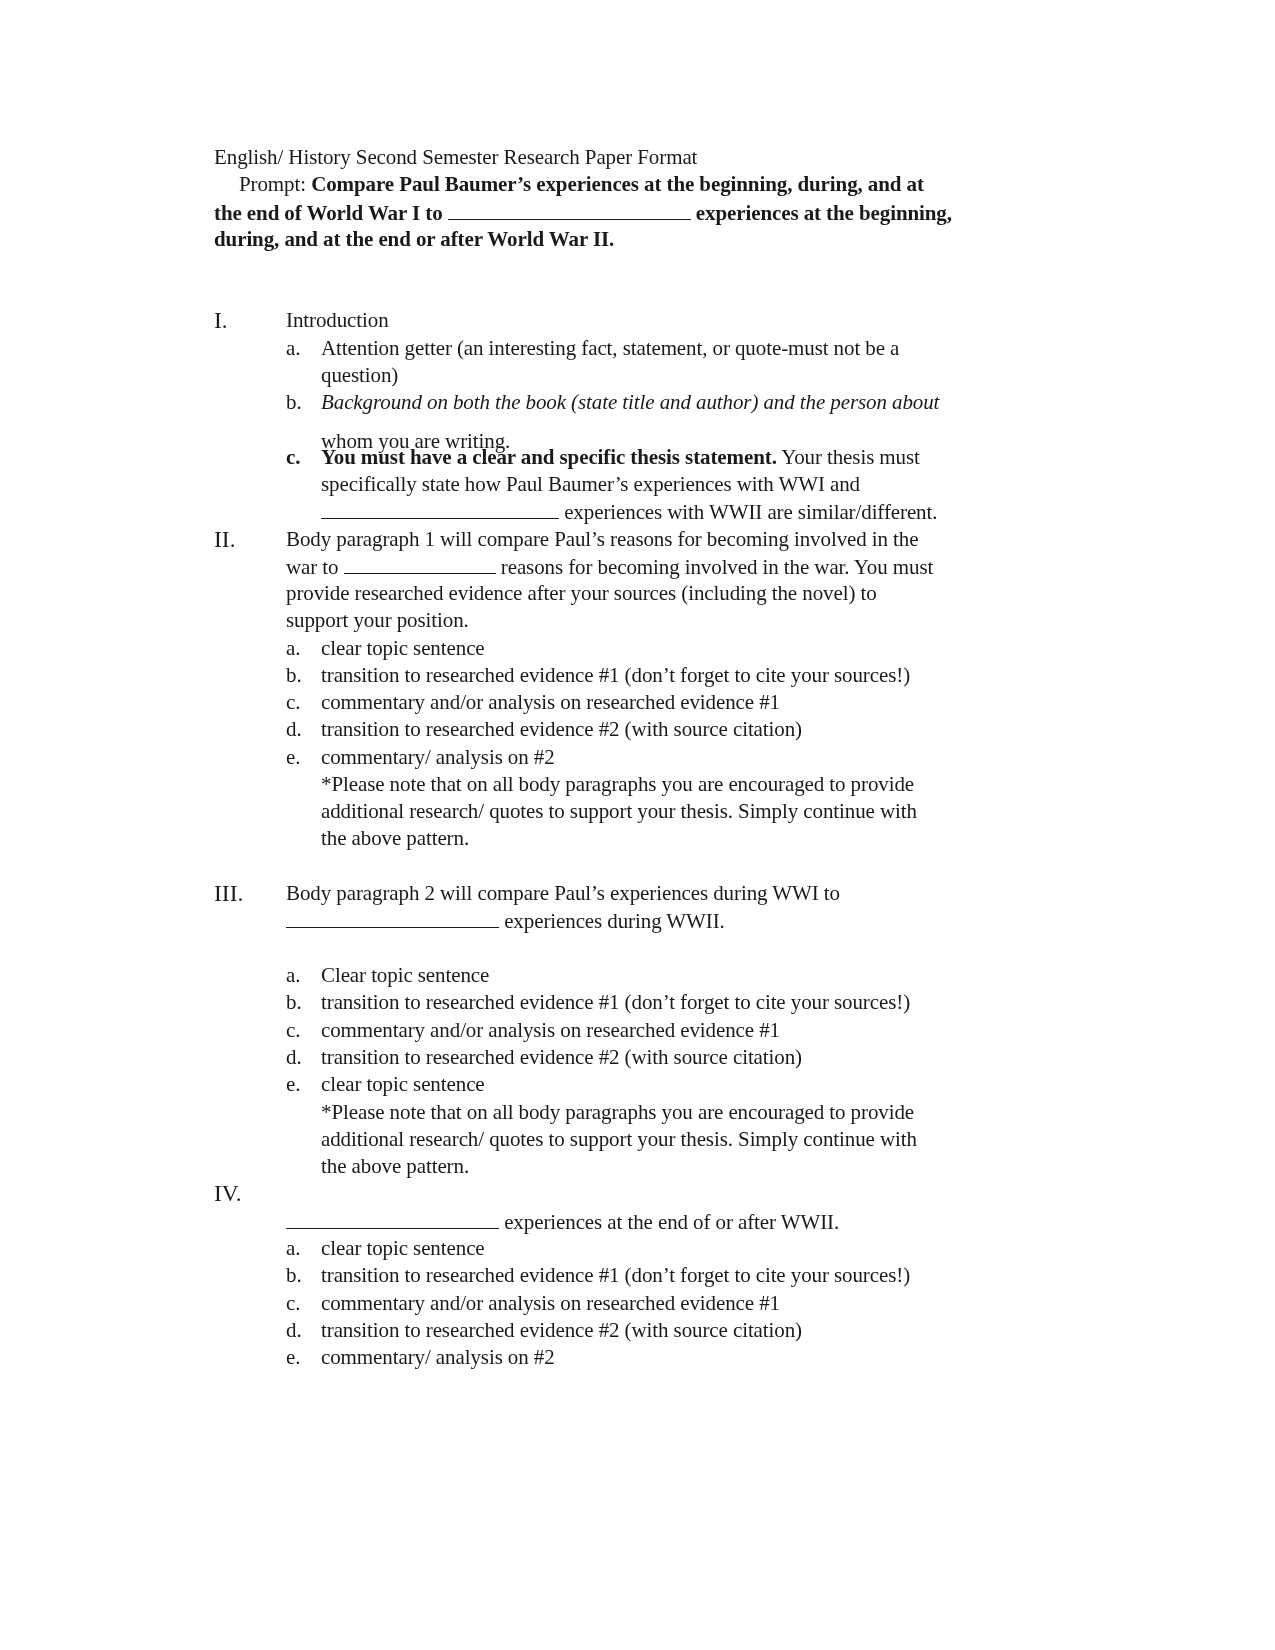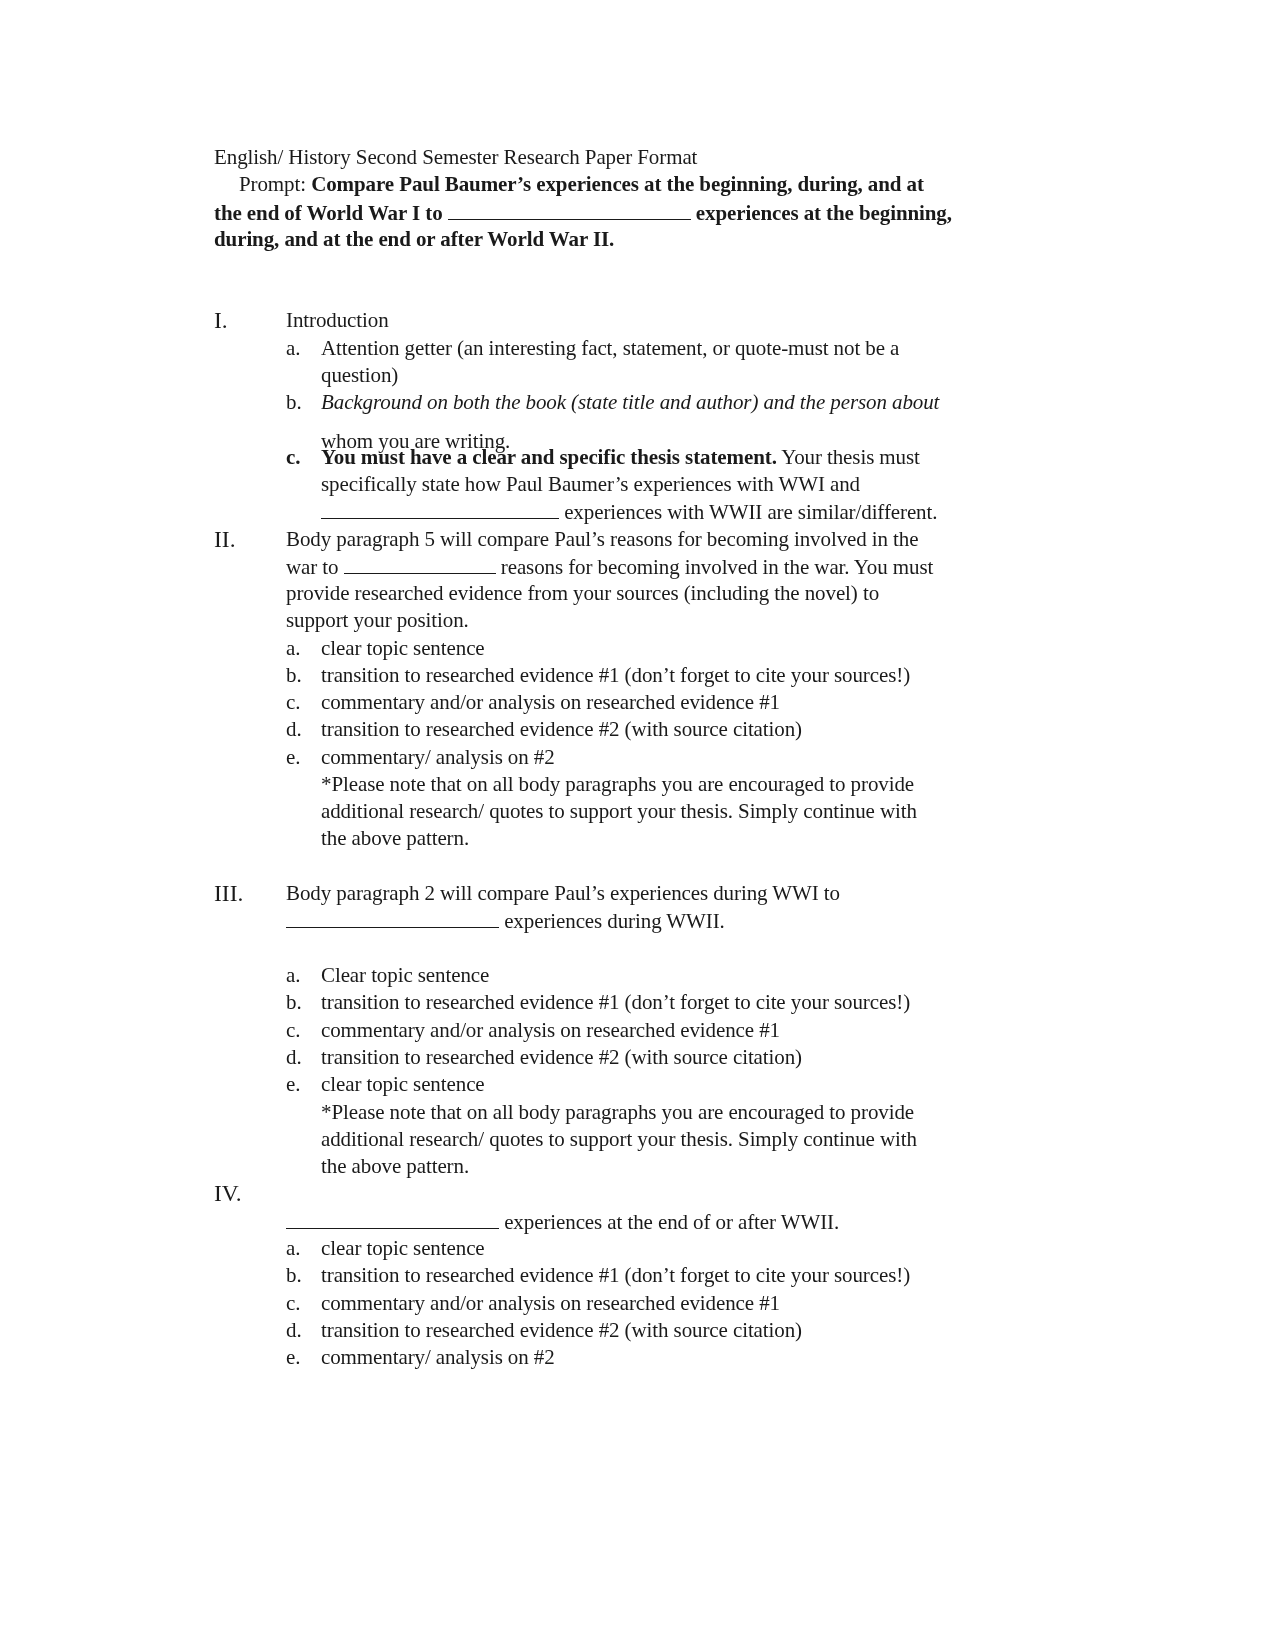--- a/index.html
+++ b/index.html
@@ -39,25 +39,25 @@
   <div class="line b" style="left:286px;top:444px;">c.</div>
   <div class="line" style="left:321px;top:444px;">
     <span class="b">You must have a clear and specific thesis statement.</span><span> Your thesis must</span>
   </div>
   <div class="line" style="left:321px;top:471px;">specifically state how Paul Baumer’s experiences with WWI and</div>
   <div class="line" style="left:321px;top:498px;">
     <span class="blank" style="width:238px;"></span><span> experiences with WWII are similar/different.</span>
   </div>
 
   <div class="numeral" style="left:214px;top:526px;">II.</div>
-  <div class="line" style="left:286px;top:526px;">Body paragraph 5 will compare Paul’s reasons for becoming involved in the</div>
+  <div class="line" style="left:286px;top:526px;">Body paragraph 1 will compare Paul’s reasons for becoming involved in the</div>
   <div class="line" style="left:286px;top:553px;">
     <span>war to </span><span class="blank" style="width:152px;"></span><span> reasons for becoming involved in the war. You must</span>
   </div>
-  <div class="line" style="left:286px;top:580px;">provide researched evidence from your sources (including the novel) to</div>
+  <div class="line" style="left:286px;top:580px;">provide researched evidence after your sources (including the novel) to</div>
   <div class="line" style="left:286px;top:607px;">support your position.</div>
 
   <div class="line" style="left:286px;top:635px;">a.</div>
   <div class="line" style="left:321px;top:635px;">clear topic sentence</div>
   <div class="line" style="left:286px;top:662px;">b.</div>
   <div class="line" style="left:321px;top:662px;">transition to researched evidence #1 (don’t forget to cite your sources!)</div>
   <div class="line" style="left:286px;top:689px;">c.</div>
   <div class="line" style="left:321px;top:689px;">commentary and/or analysis on researched evidence #1</div>
   <div class="line" style="left:286px;top:716px;">d.</div>
   <div class="line" style="left:321px;top:716px;">transition to researched evidence #2 (with source citation)</div>

